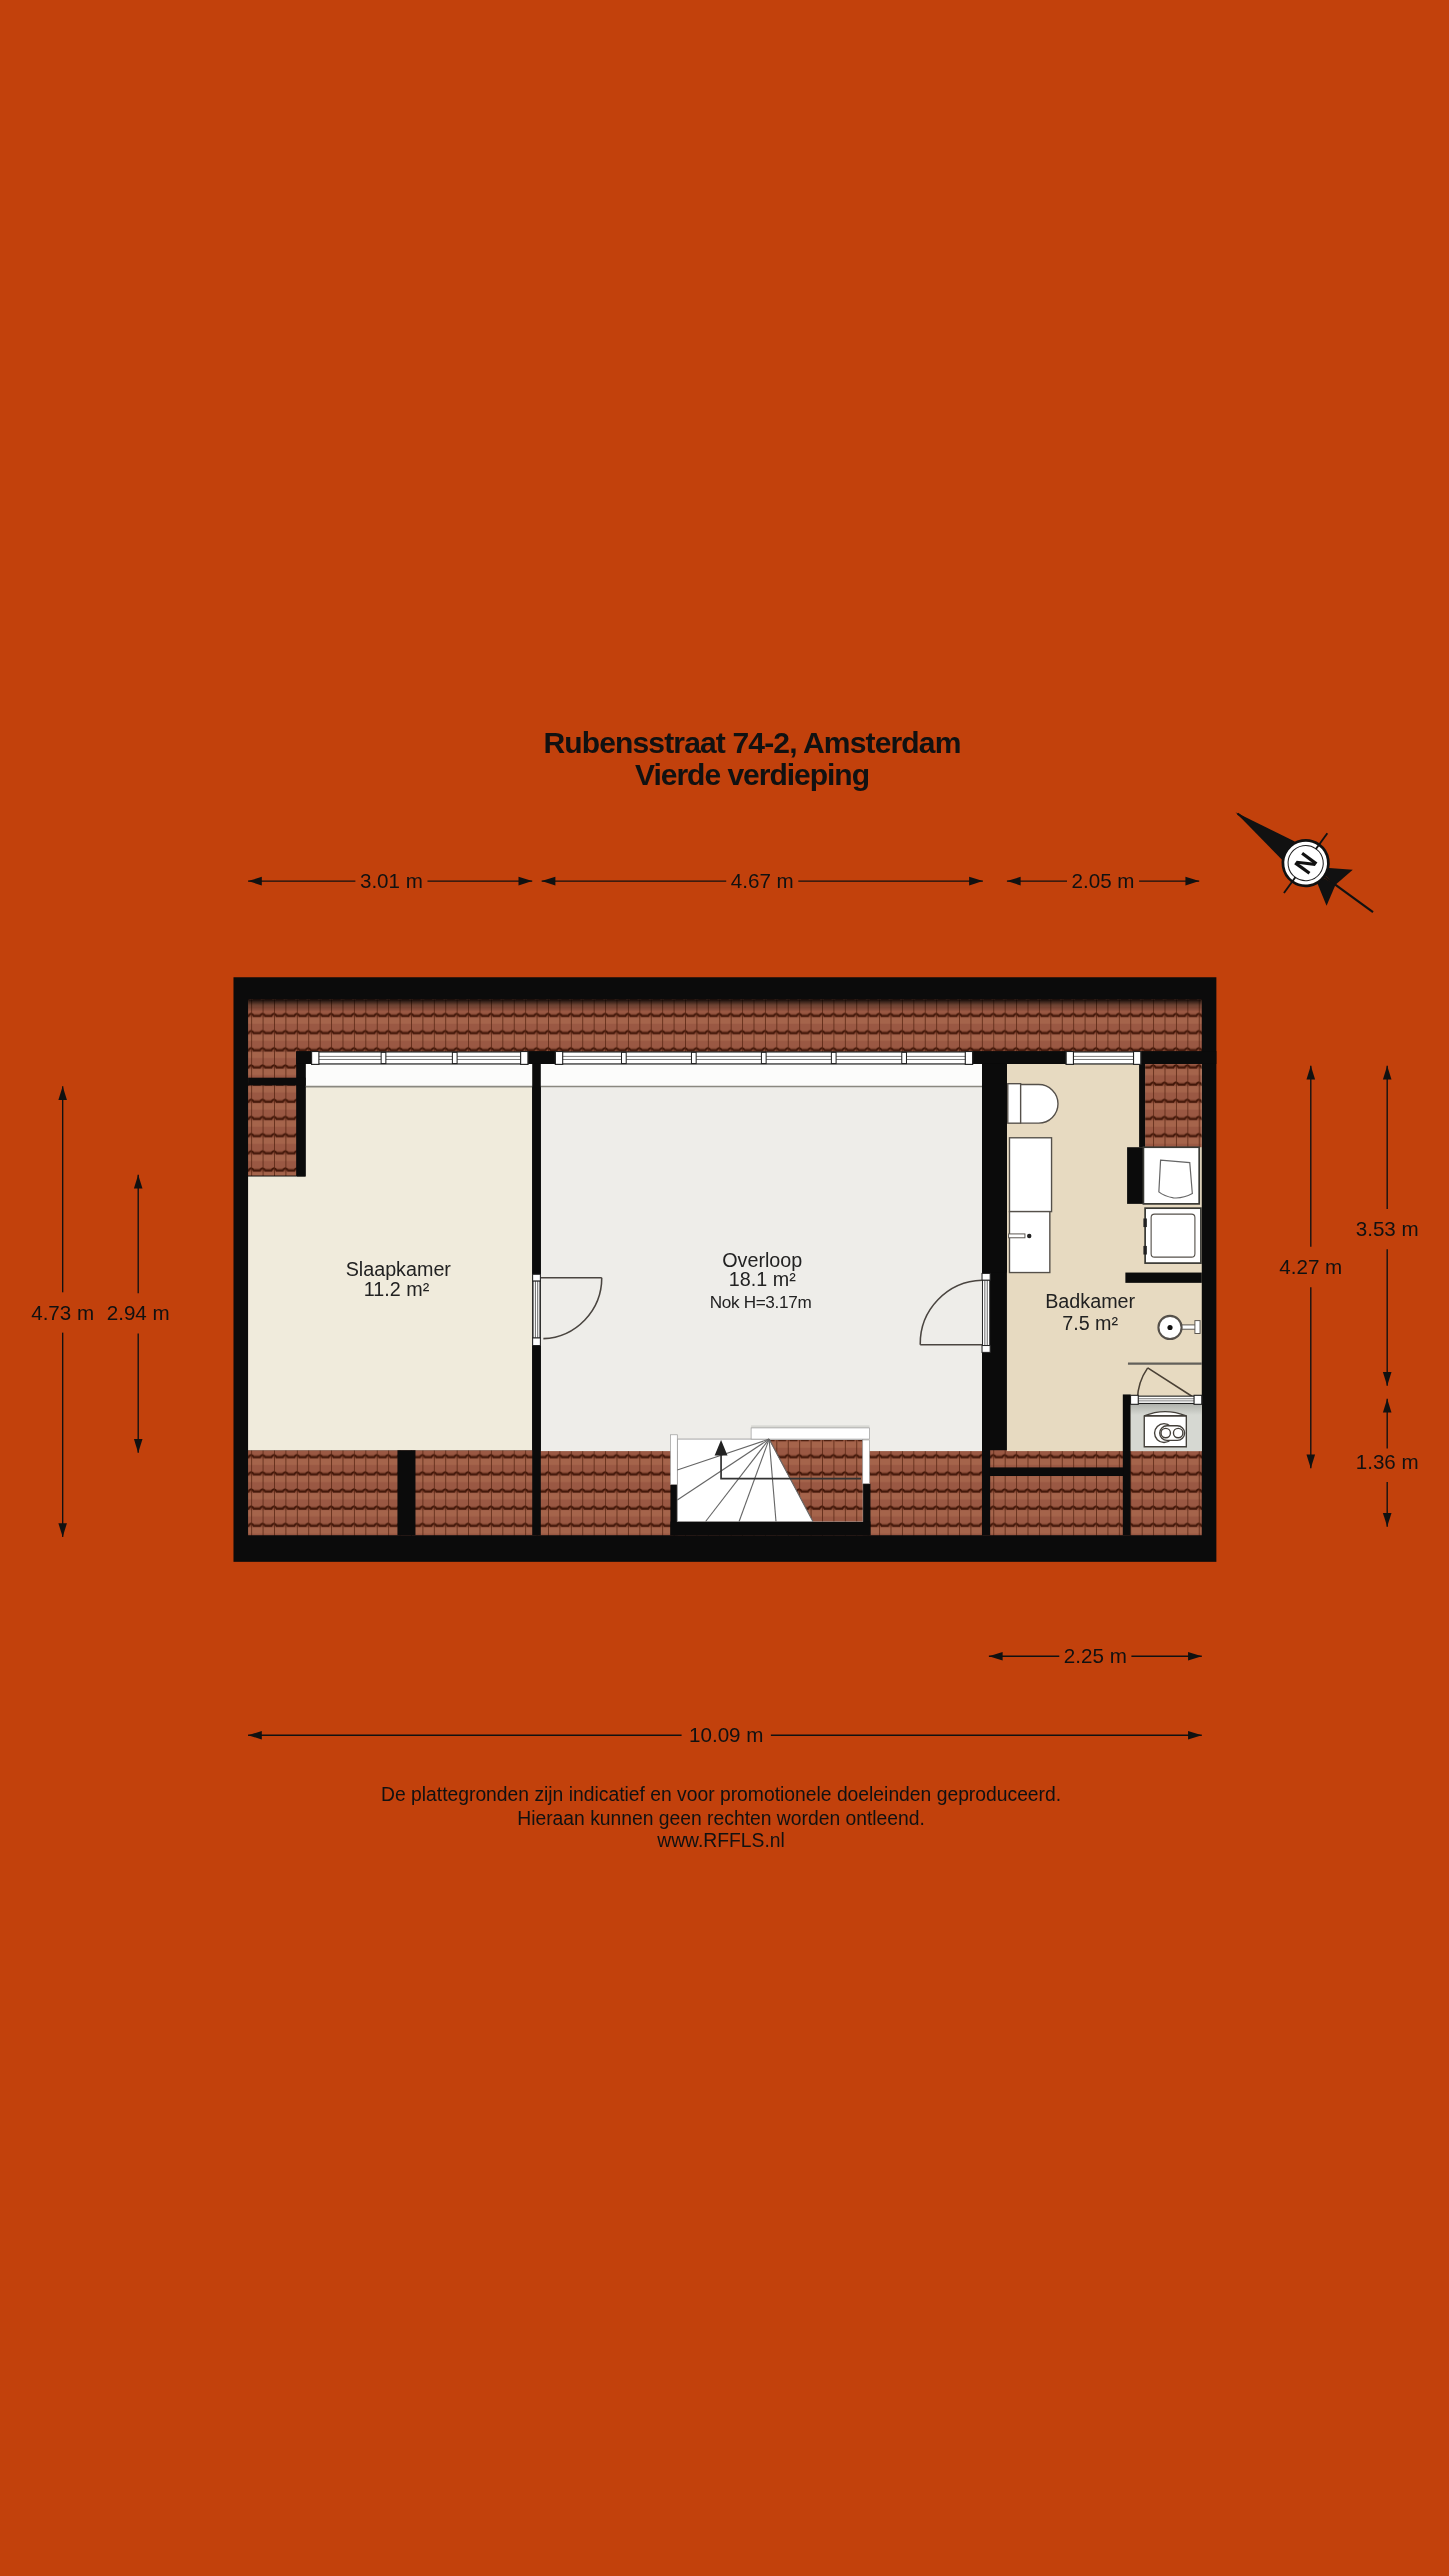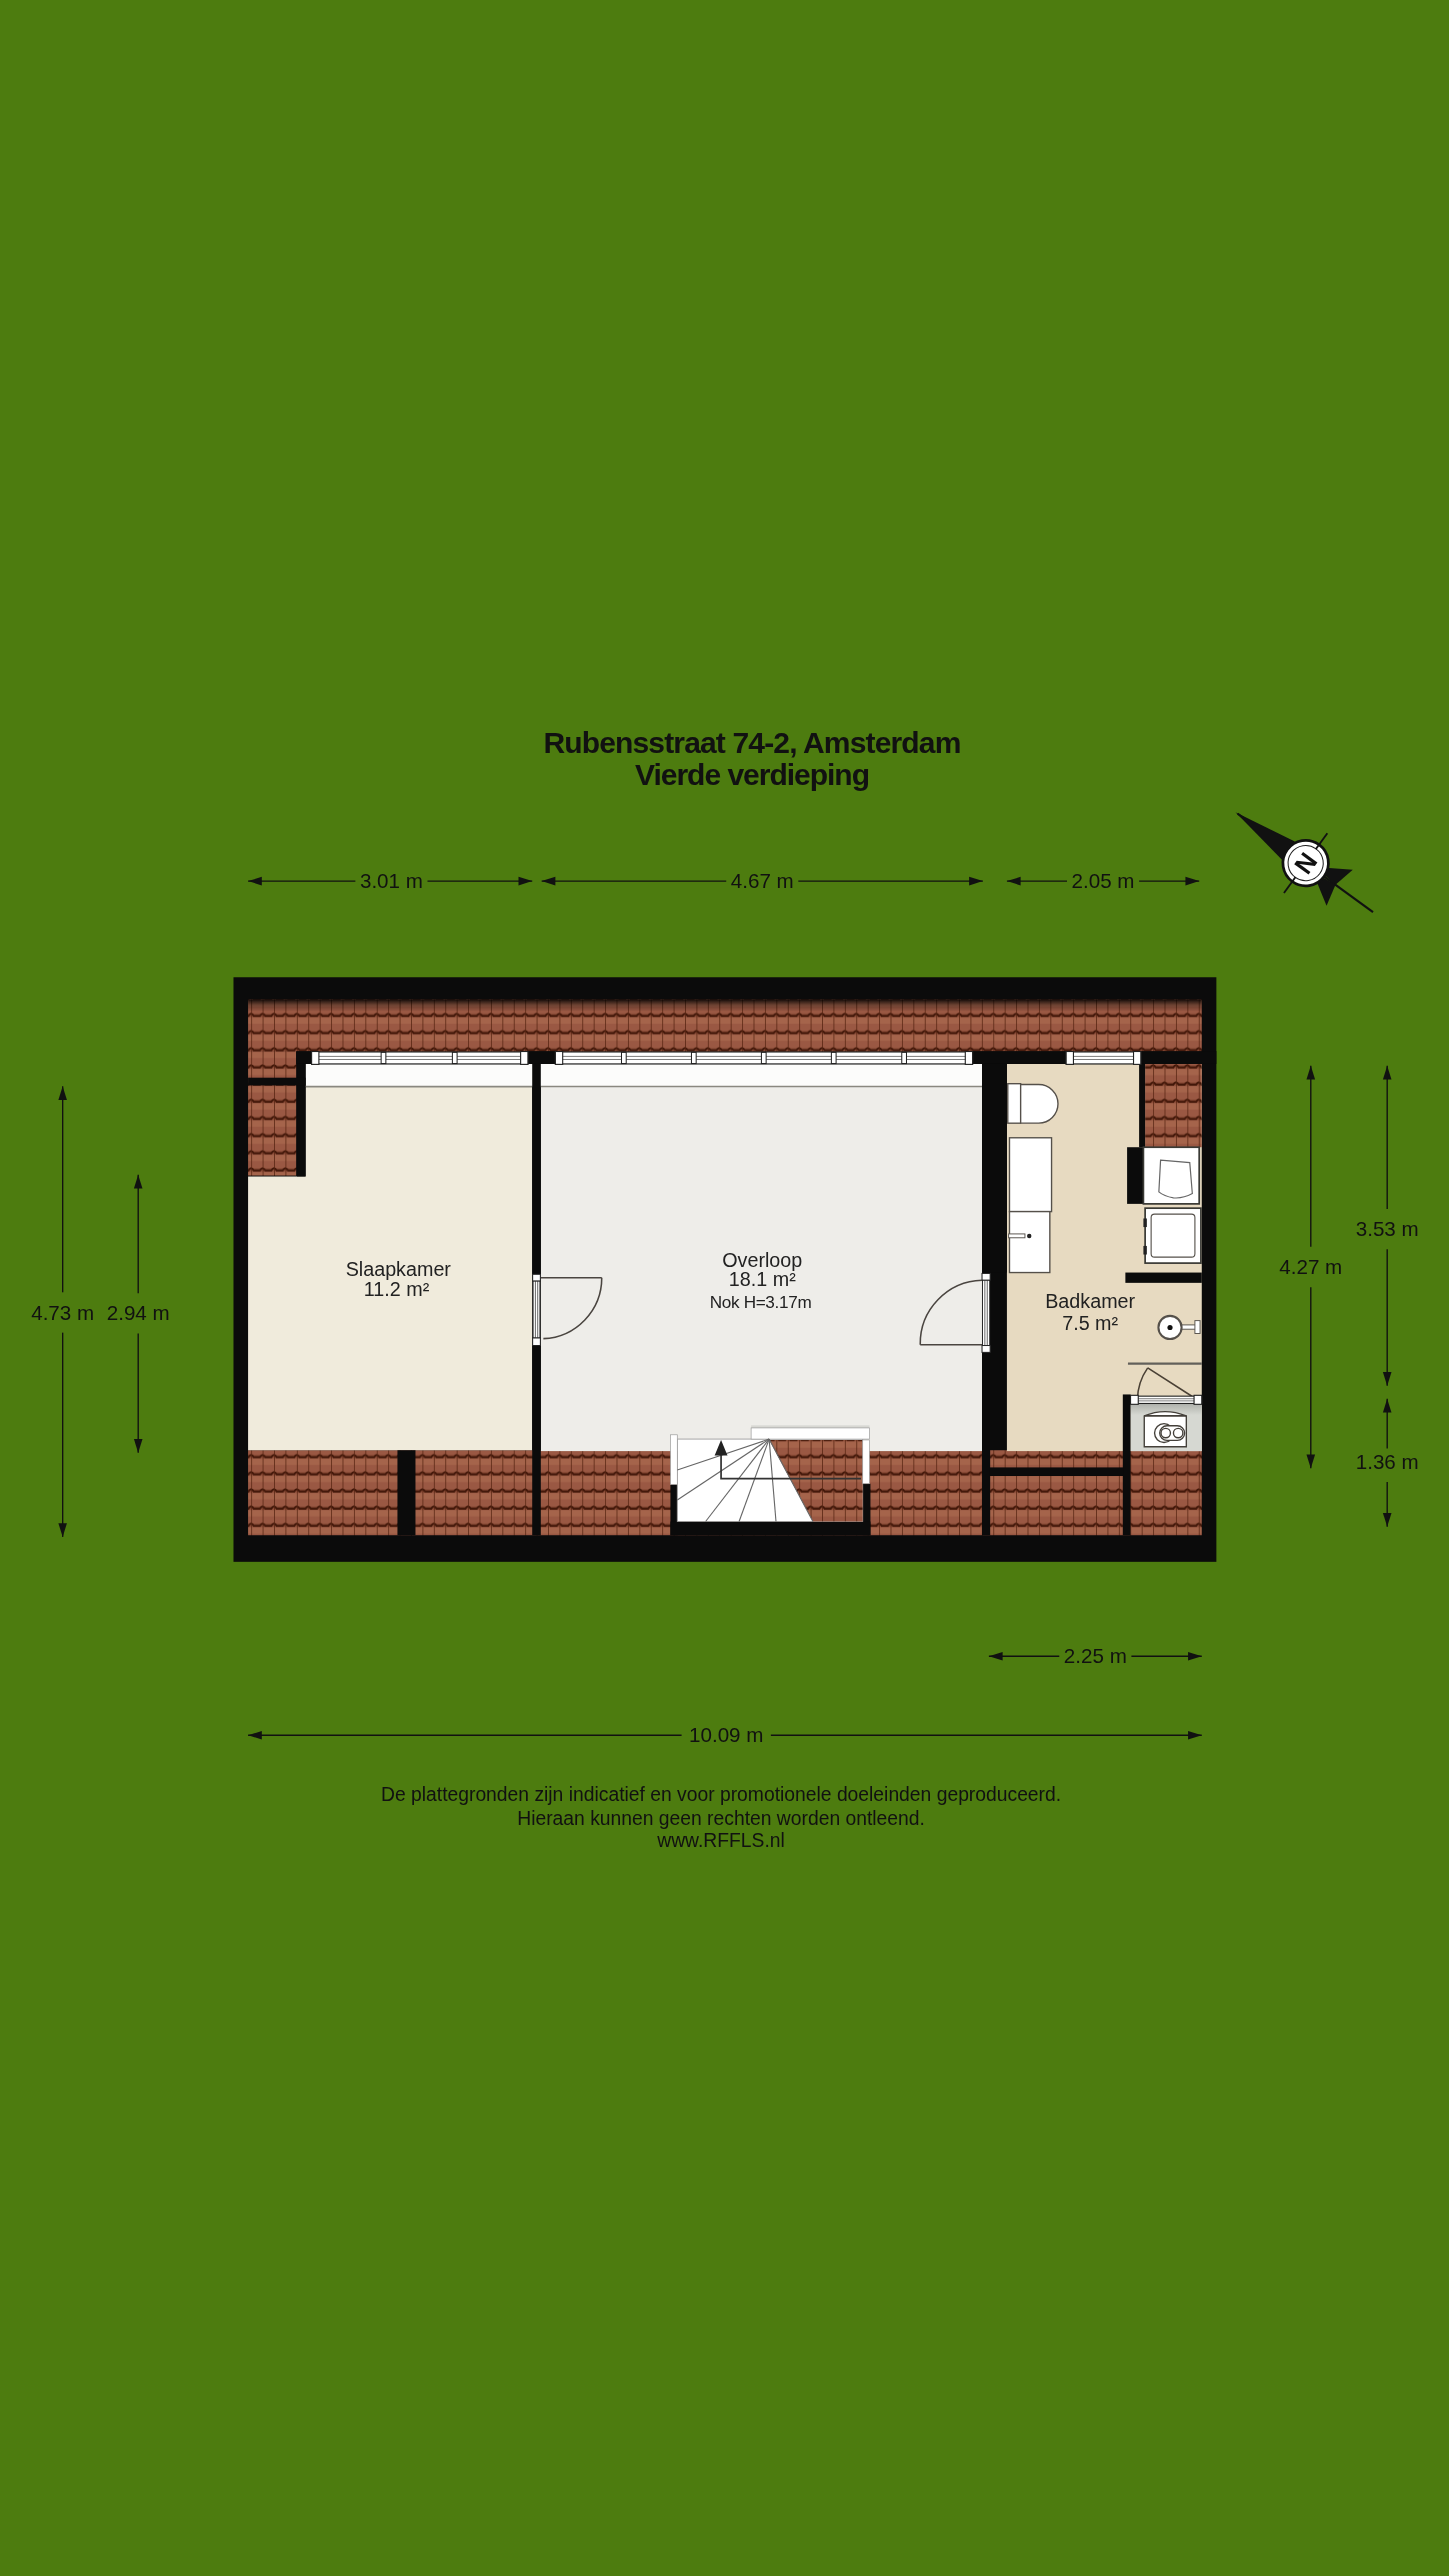--- a/index.html
+++ b/index.html
@@ -1,16 +1,16 @@
 <!DOCTYPE html>
 <html style="font-size:13.7px"><head>
 <meta charset="utf-8">
 <style>
   html,body{margin:0;padding:0;background:#ffffff;}
-  #page{position:relative;width:1449px;height:2576px;background:#4d7c0f;overflow:hidden;}
+  #page{position:relative;width:1449px;height:2576px;background:#c2410c;overflow:hidden;}
   svg{position:absolute;left:0;top:0;}
   text{font-family:"Liberation Sans", sans-serif;}
 </style>
 </head>
 <body>
 <div id="page">
 <svg width="1449" height="2576" viewBox="0 0 1688 3000">
 <defs>
   <pattern id="tp" width="13.3" height="20" patternUnits="userSpaceOnUse" patternTransform="translate(0,4.6)">
     <rect width="13.4" height="20" fill="#9a5843"></rect>

